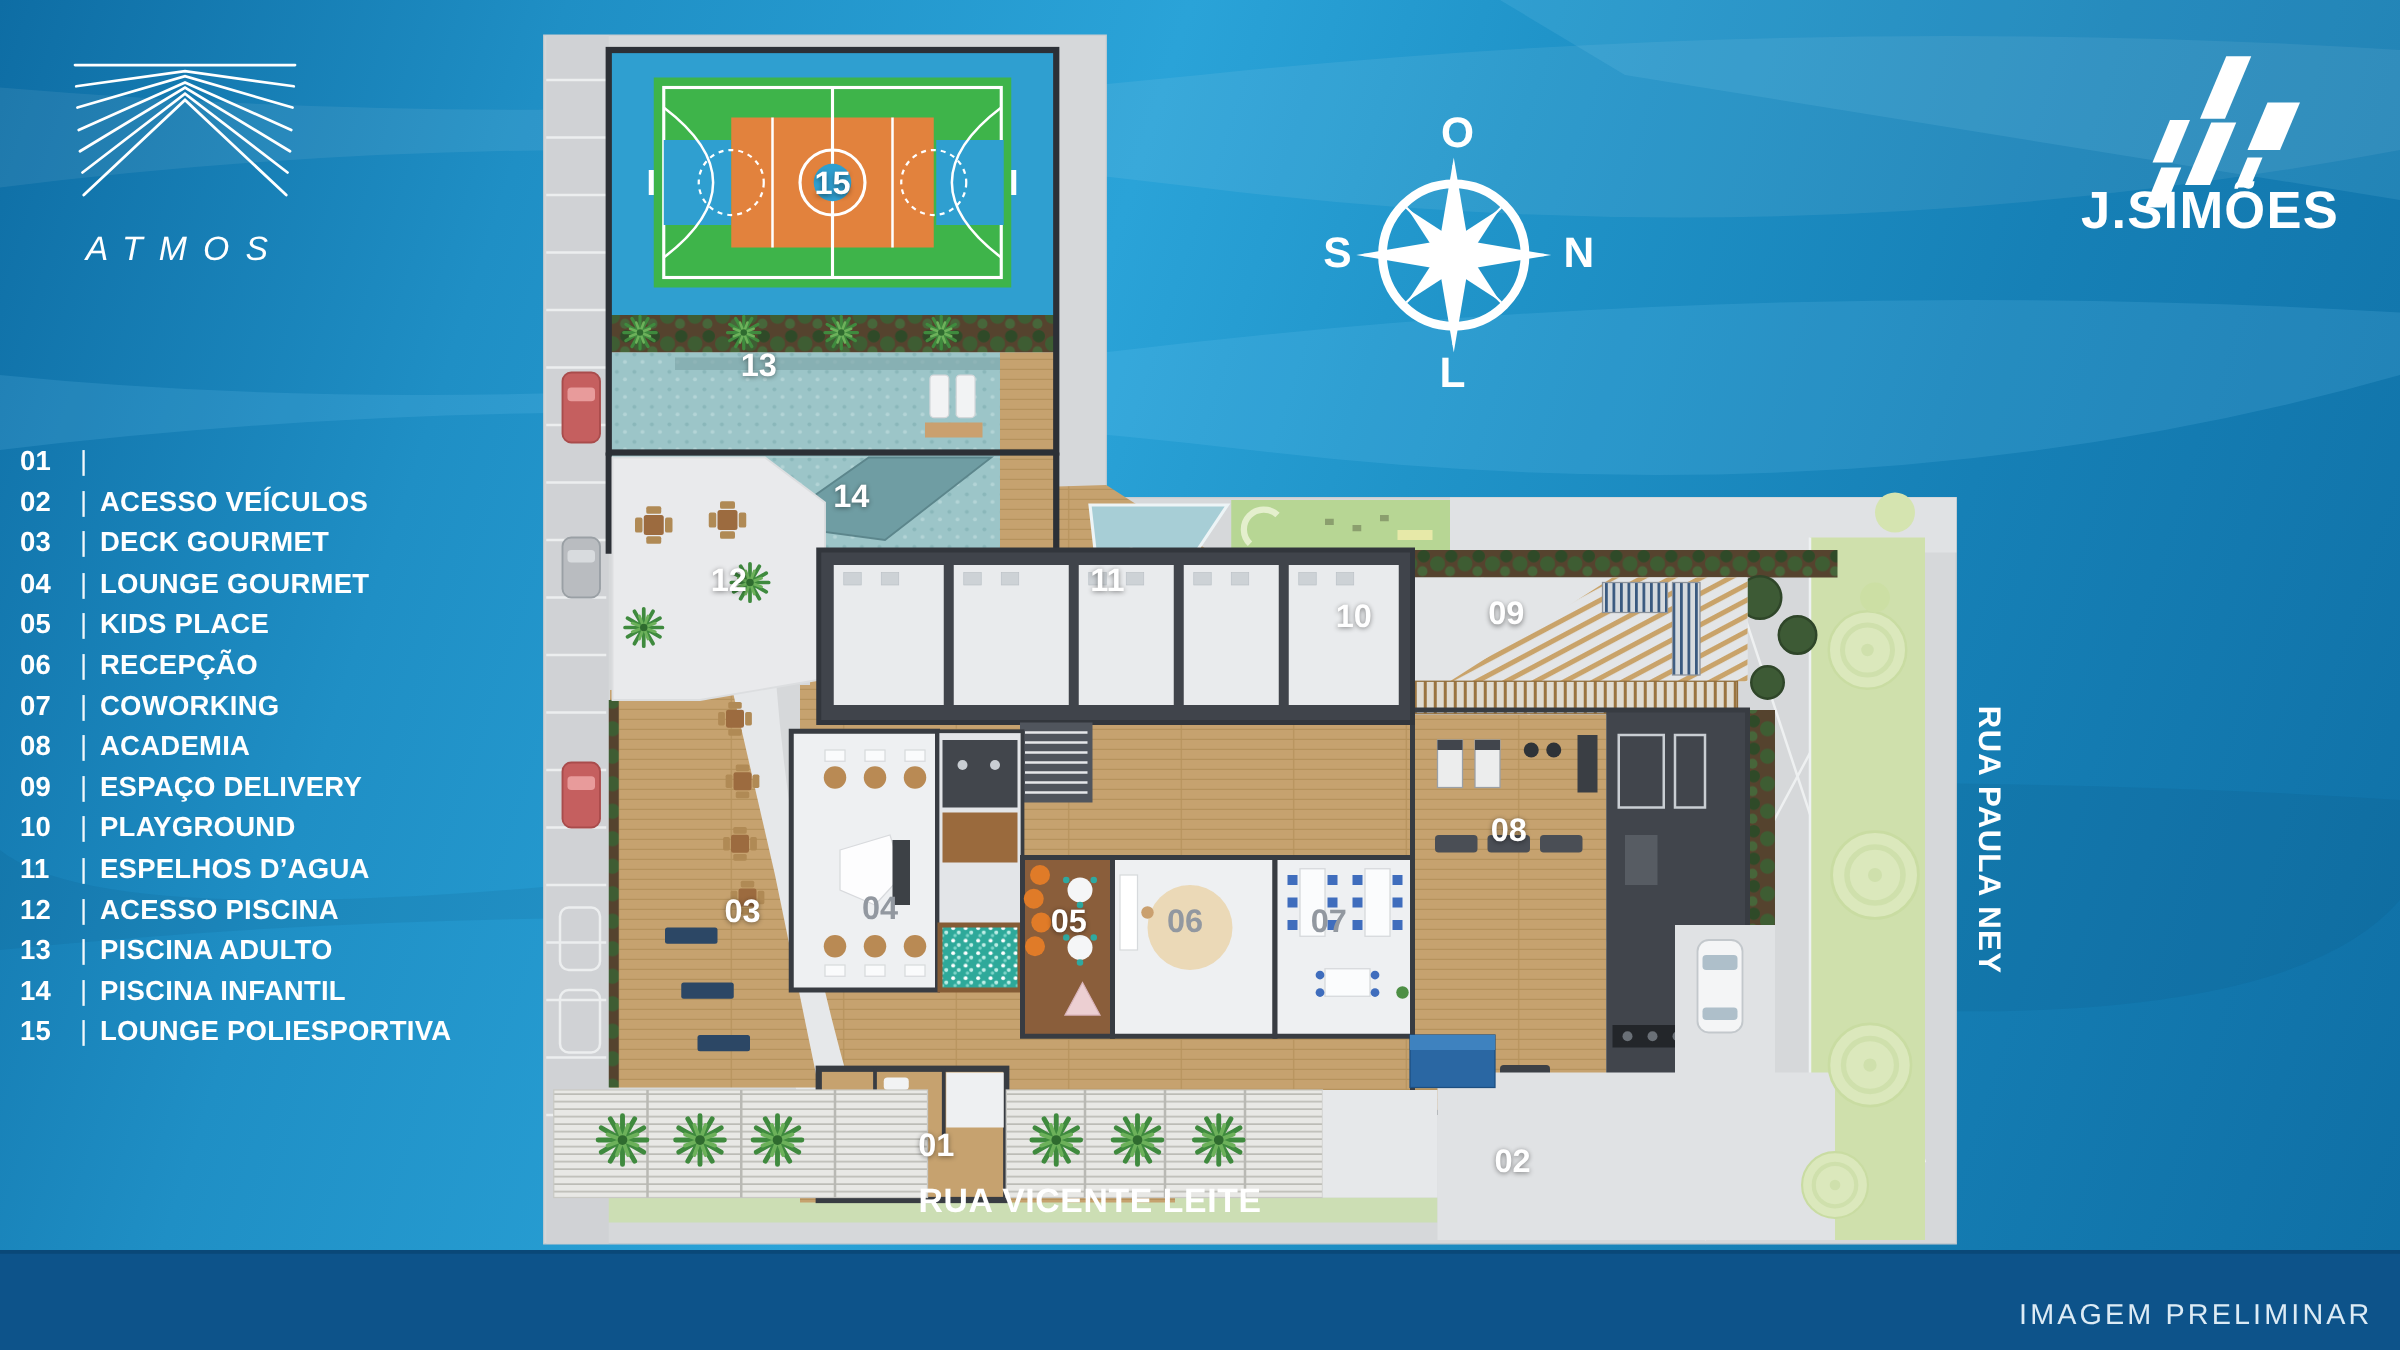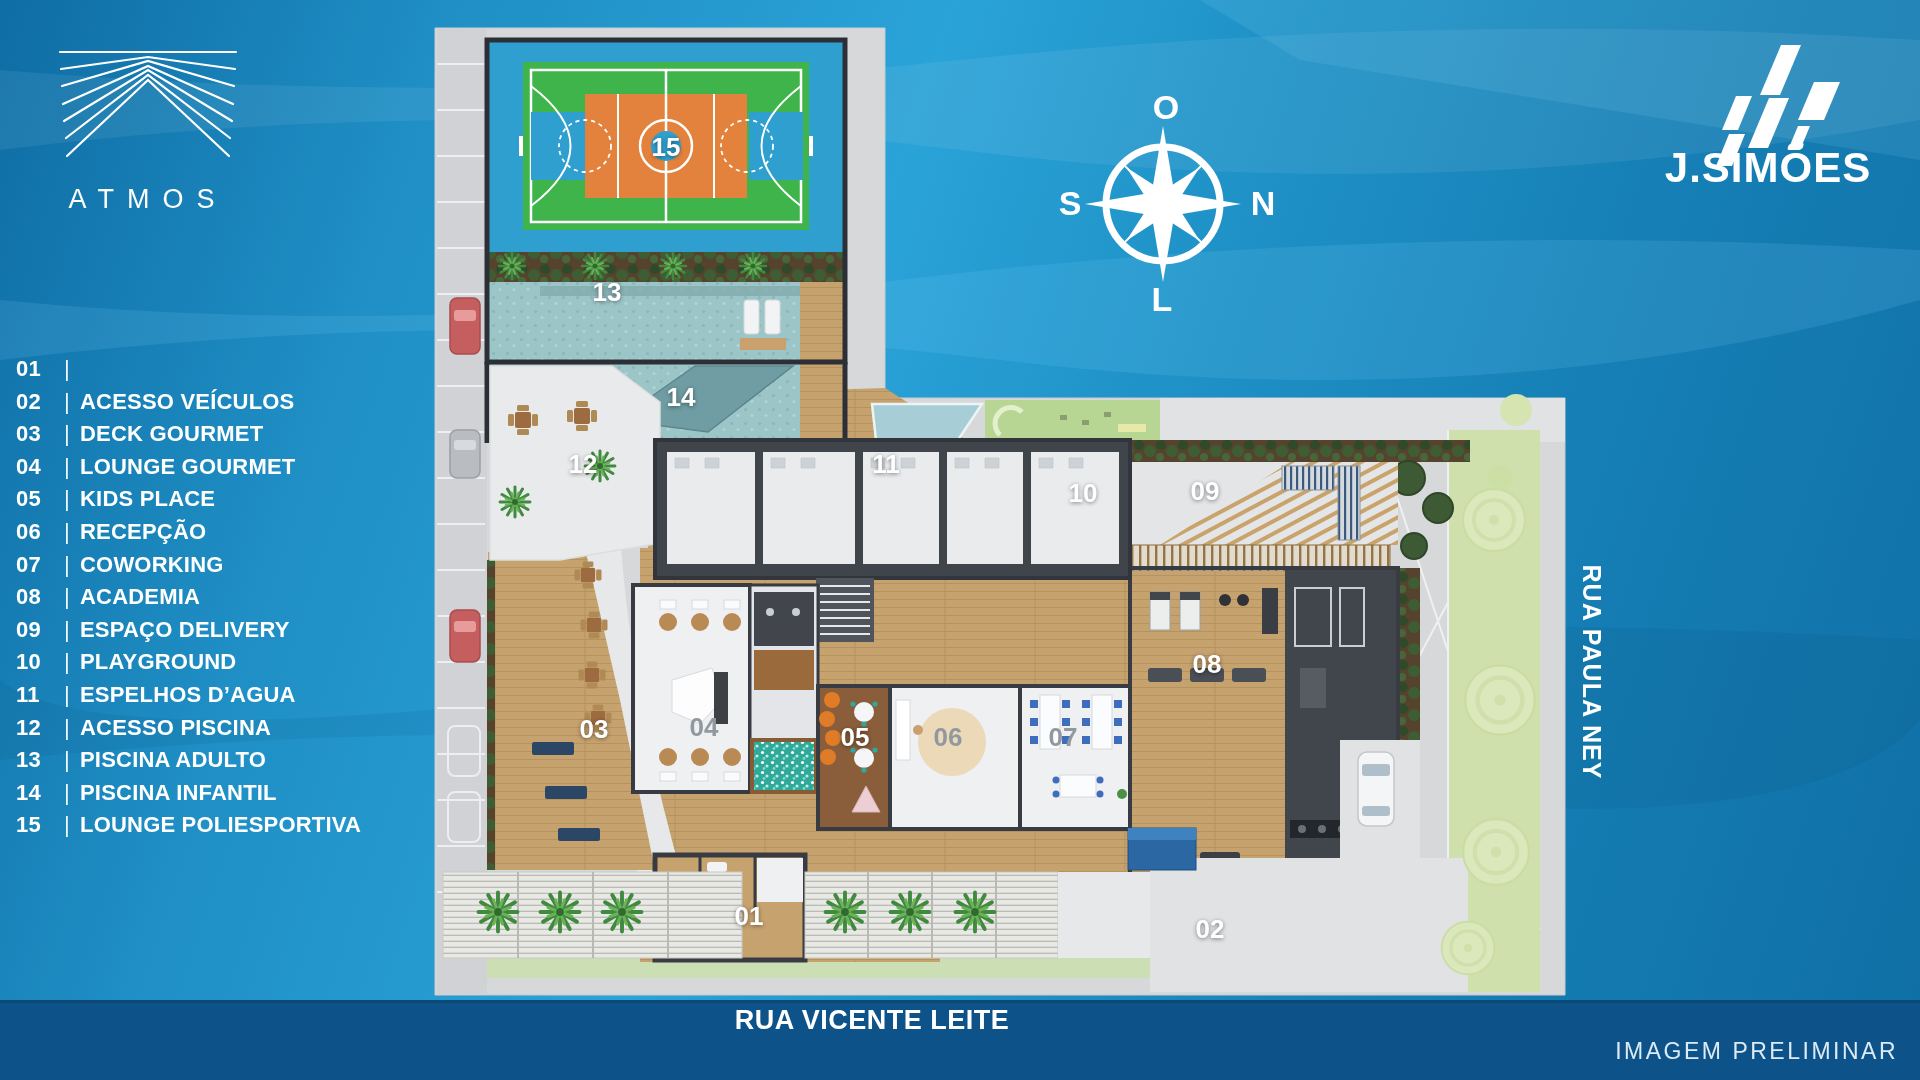--- a/index.html
+++ b/index.html
@@ -15,25 +15,25 @@
   .legend .num{width:38px;}
   .legend .pipe{width:26px;text-align:center;font-weight:400;opacity:.95;}
   
   .pnum{position:absolute;transform:translate(-50%,-50%);font-weight:700;font-size:26px;color:#fff;
         text-shadow:0 1px 4px rgba(0,0,0,.45);white-space:nowrap;}
   .pnum.gray{color:#9298a0;text-shadow:none;}
   
   .cletter{position:absolute;transform:translate(-50%,-50%);font-weight:700;font-size:34px;color:#fff;}
   
   .atmos-text{position:absolute;left:148px;top:184px;transform:translateX(-50%);color:#fff;
-              font-size:27px;font-weight:400;letter-spacing:13px;white-space:nowrap;}
+              font-size:27px;font-weight:400;letter-spacing:13px;white-space:nowrap;font-style:italic;}
   .jsimoes-text{position:absolute;left:1768px;top:144px;transform:translateX(-50%);color:#fff;
               font-size:42px;font-weight:700;letter-spacing:1px;white-space:nowrap;}
   
-  .street-bottom{position:absolute;left:872px;top:1020px;transform:translate(-50%,-50%);
+  .street-bottom{position:absolute;left:872px;top:961px;transform:translate(-50%,-50%);
     color:#fff;font-weight:700;font-size:27px;letter-spacing:.5px;white-space:nowrap;}
   .street-right{position:absolute;left:1591px;top:672px;transform:translate(-50%,-50%) rotate(90deg);
     color:#fff;font-weight:700;font-size:25px;letter-spacing:1px;white-space:nowrap;}
   .floor-title{position:absolute;left:14px;top:1032px;color:#e7f3fb;font-size:40px;font-weight:300;
     letter-spacing:4px;white-space:nowrap;}
   .disclaimer{position:absolute;right:22px;top:1038px;color:#dcebf5;font-size:23px;font-weight:300;
     letter-spacing:2.5px;white-space:nowrap;}
 </style>
 </head>
 <body>

